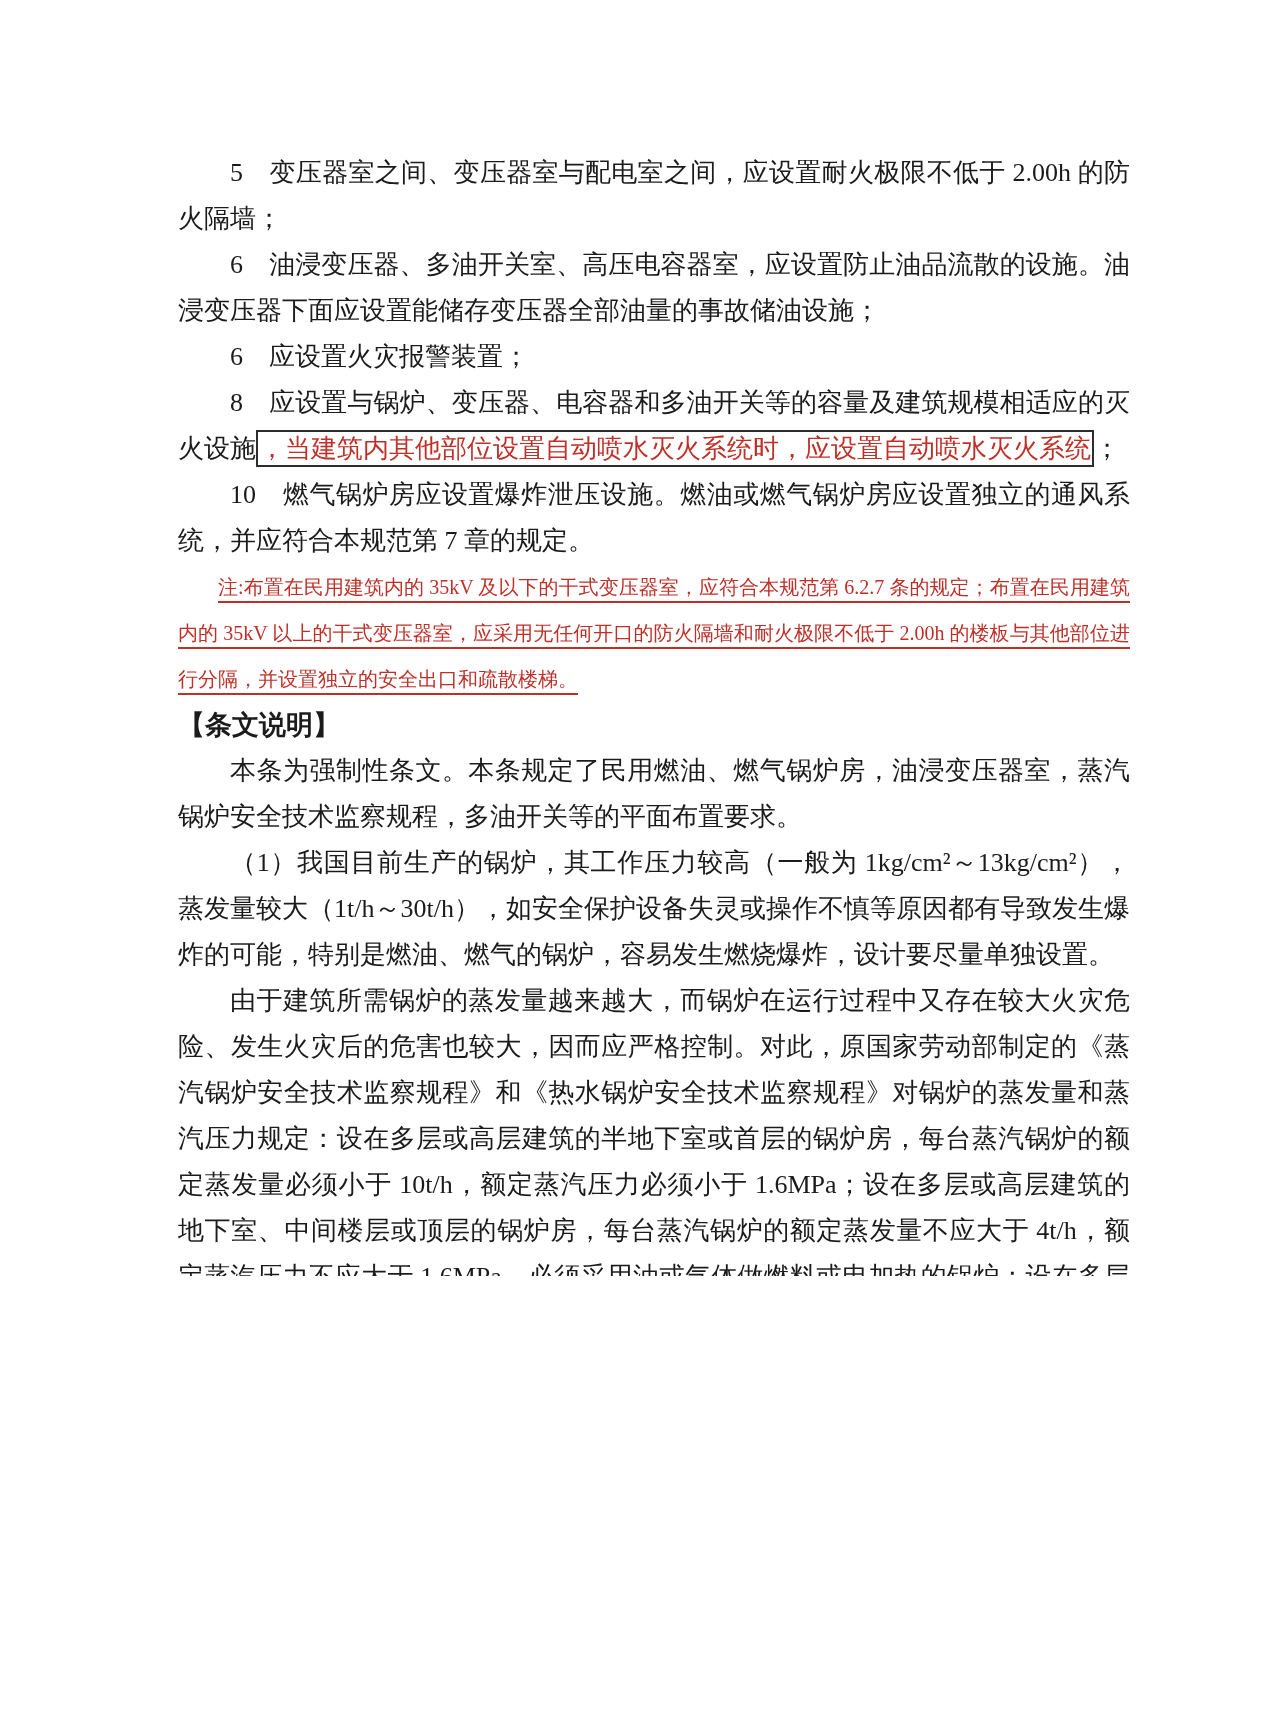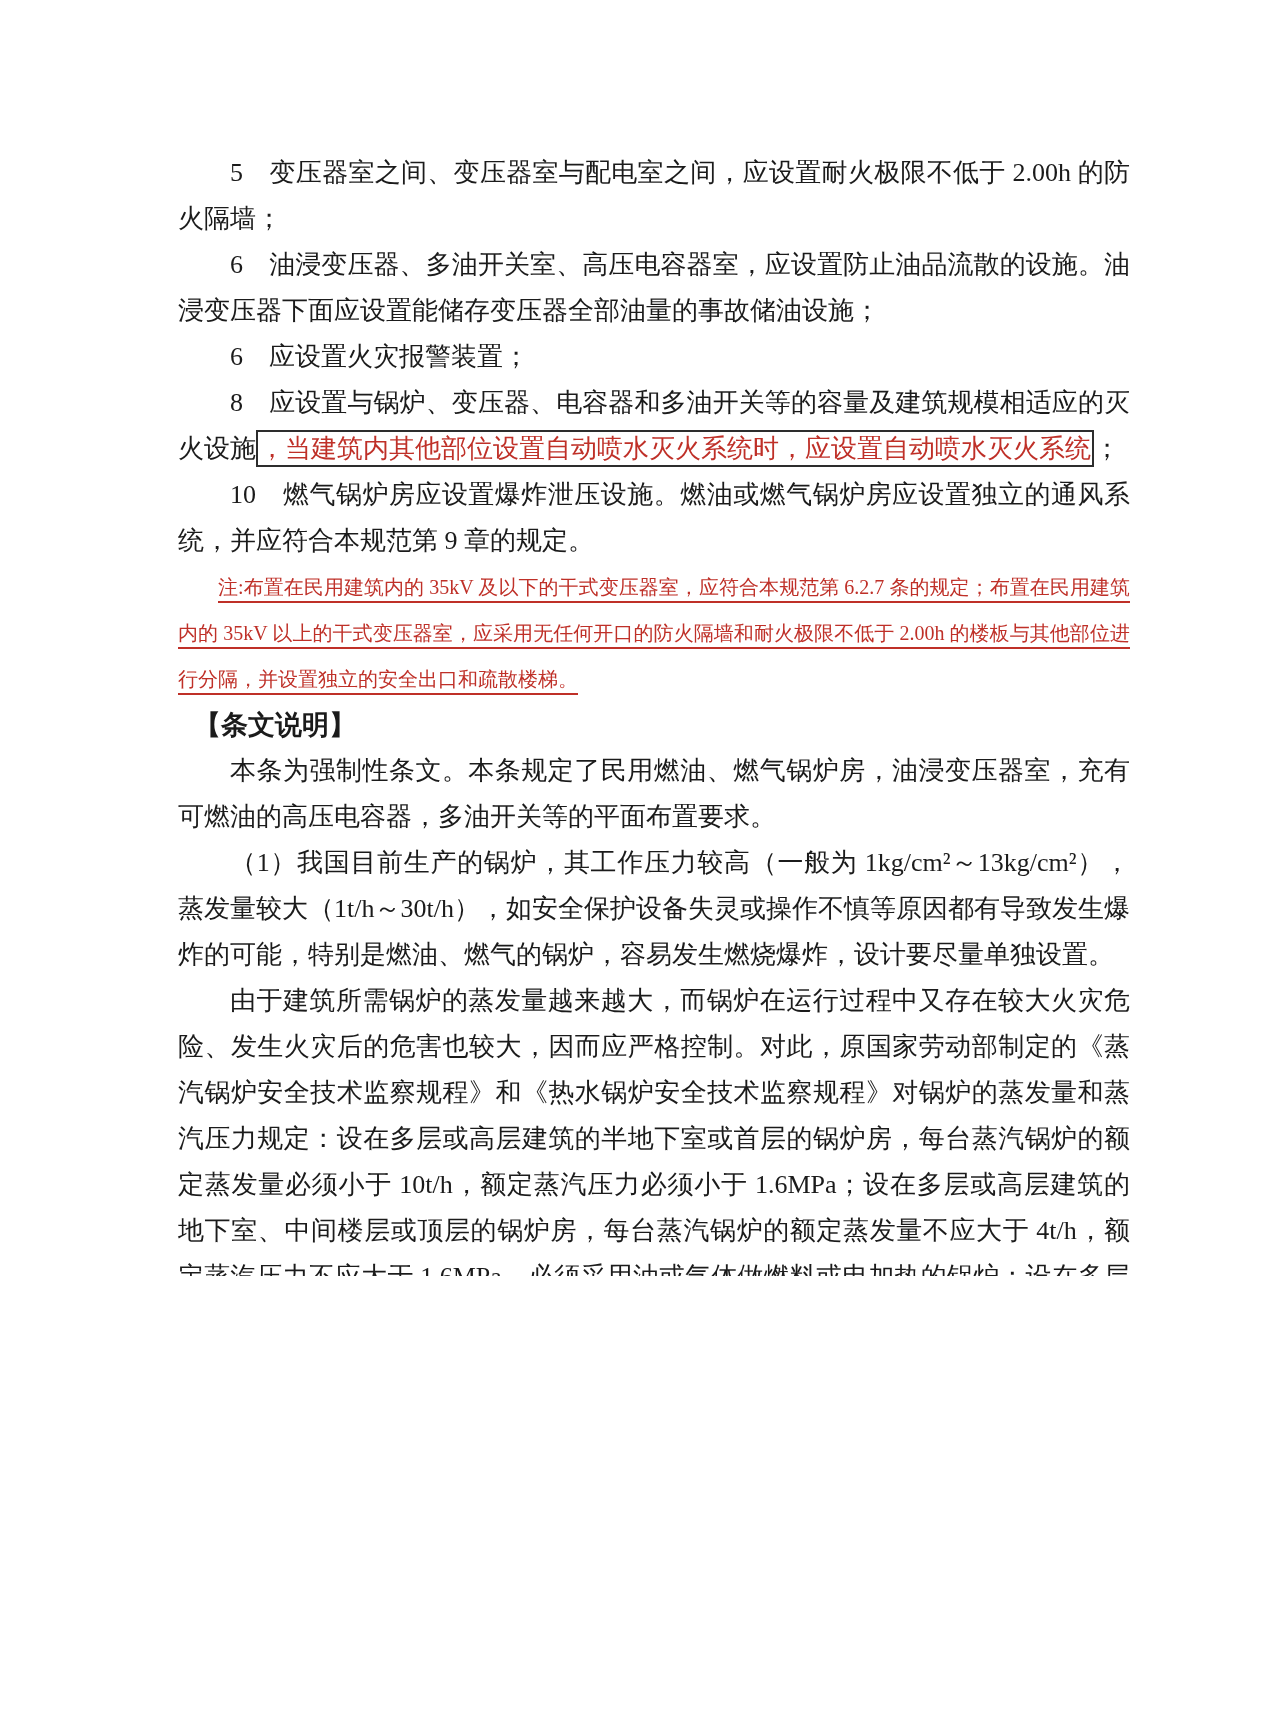--- a/index.html
+++ b/index.html
@@ -23,21 +23,21 @@
     position:absolute;
     left:178px;
     top:150px;
     width:952px;
     font-size:26px;
     line-height:46px;
     text-align:justify;
     text-justify:inter-ideograph;
   }
   p.para{margin:0;text-indent:2em;}
-  p.heading{text-indent:0;font-weight:bold;font-size:27px;margin-left:16px;}
+  p.heading{text-indent:0;font-weight:bold;font-size:27px;}
   p.note{font-size:20px;}
   .run{white-space:pre-wrap;}
   .run-red-underline{
     color:var(--red);
     text-decoration:underline;
     text-decoration-color:var(--red);
     text-decoration-thickness:1.5px;
     text-underline-offset:7px;
   }
   .run-red-boxed{
@@ -57,21 +57,21 @@
 </style>
 </head>
 <body>
 
 <div class="page">
   <div class="content">
       <p class="para item"><span class="run run-normal">5　变压器室之间、变压器室与配电室之间，应设置耐火极限不低于 2.00h 的防火隔墙；</span></p>
       <p class="para item"><span class="run run-normal">6　油浸变压器、多油开关室、高压电容器室，应设置防止油品流散的设施。油浸变压器下面应设置能储存变压器全部油量的事故储油设施；</span></p>
       <p class="para item"><span class="run run-normal">6　应设置火灾报警装置；</span></p>
       <p class="para item"><span class="run run-normal">8　应设置与锅炉、变压器、电容器和多油开关等的容量及建筑规模相适应的灭火设施</span><span class="run run-red-boxed">，当建筑内其他部位设置自动喷水灭火系统时，应设置自动喷水灭火系统</span><span class="run run-normal">；</span></p>
-      <p class="para item"><span class="run run-normal">10　燃气锅炉房应设置爆炸泄压设施。燃油或燃气锅炉房应设置独立的通风系统，并应符合本规范第 9 章的规定。</span></p>
+      <p class="para item"><span class="run run-normal">10　燃气锅炉房应设置爆炸泄压设施。燃油或燃气锅炉房应设置独立的通风系统，并应符合本规范第 7 章的规定。</span></p>
       <p class="para note"><span class="run run-red-underline">注:布置在民用建筑内的 35kV 及以下的干式变压器室，应符合本规范第 6.2.7 条的规定；布置在民用建筑内的 35kV 以上的干式变压器室，应采用无任何开口的防火隔墙和耐火极限不低于 2.00h 的楼板与其他部位进行分隔，并设置独立的安全出口和疏散楼梯。</span></p>
       <p class="para heading"><span class="run run-bold">【条文说明】</span></p>
-      <p class="para body"><span class="run run-normal">本条为强制性条文。本条规定了民用燃油、燃气锅炉房，油浸变压器室，充有可燃油的高压电容器，多油开关等的平面布置要求。</span></p>
+      <p class="para body"><span class="run run-normal">本条为强制性条文。本条规定了民用燃油、燃气锅炉房，油浸变压器室，蒸汽锅炉安全技术监察规程，多油开关等的平面布置要求。</span></p>
       <p class="para body"><span class="run run-normal">（1）我国目前生产的锅炉，其工作压力较高（一般为 1kg/cm²～13kg/cm²），蒸发量较大（1t/h～30t/h），如安全保护设备失灵或操作不慎等原因都有导致发生爆炸的可能，特别是燃油、燃气的锅炉，容易发生燃烧爆炸，设计要尽量单独设置。</span></p>
       <p class="para body"><span class="run run-normal">由于建筑所需锅炉的蒸发量越来越大，而锅炉在运行过程中又存在较大火灾危险、发生火灾后的危害也较大，因而应严格控制。对此，原国家劳动部制定的《蒸汽锅炉安全技术监察规程》和《热水锅炉安全技术监察规程》对锅炉的蒸发量和蒸汽压力规定：设在多层或高层建筑的半地下室或首层的锅炉房，每台蒸汽锅炉的额定蒸发量必须小于 10t/h，额定蒸汽压力必须小于 1.6MPa；设在多层或高层建筑的地下室、中间楼层或顶层的锅炉房，每台蒸汽锅炉的额定蒸发量不应大于 4t/h，额定蒸汽压力不应大于 1.6MPa，必须采用油或气体做燃料或电加热的锅炉；设在多层或高层建筑的地下室、半地下室、首层或顶层的锅炉房，热水锅炉的额定出口热水温度不应大于95℃并有超温报警装置，用时必须装设可靠的点火程序控制和熄火保护装置。在现行国家标准《锅炉房设计规范》GB 50041 中也有较详细的规定。</span></p>
     </div>
   <div class="footer-page">2</div>
 </div>
 
 </body></html>

